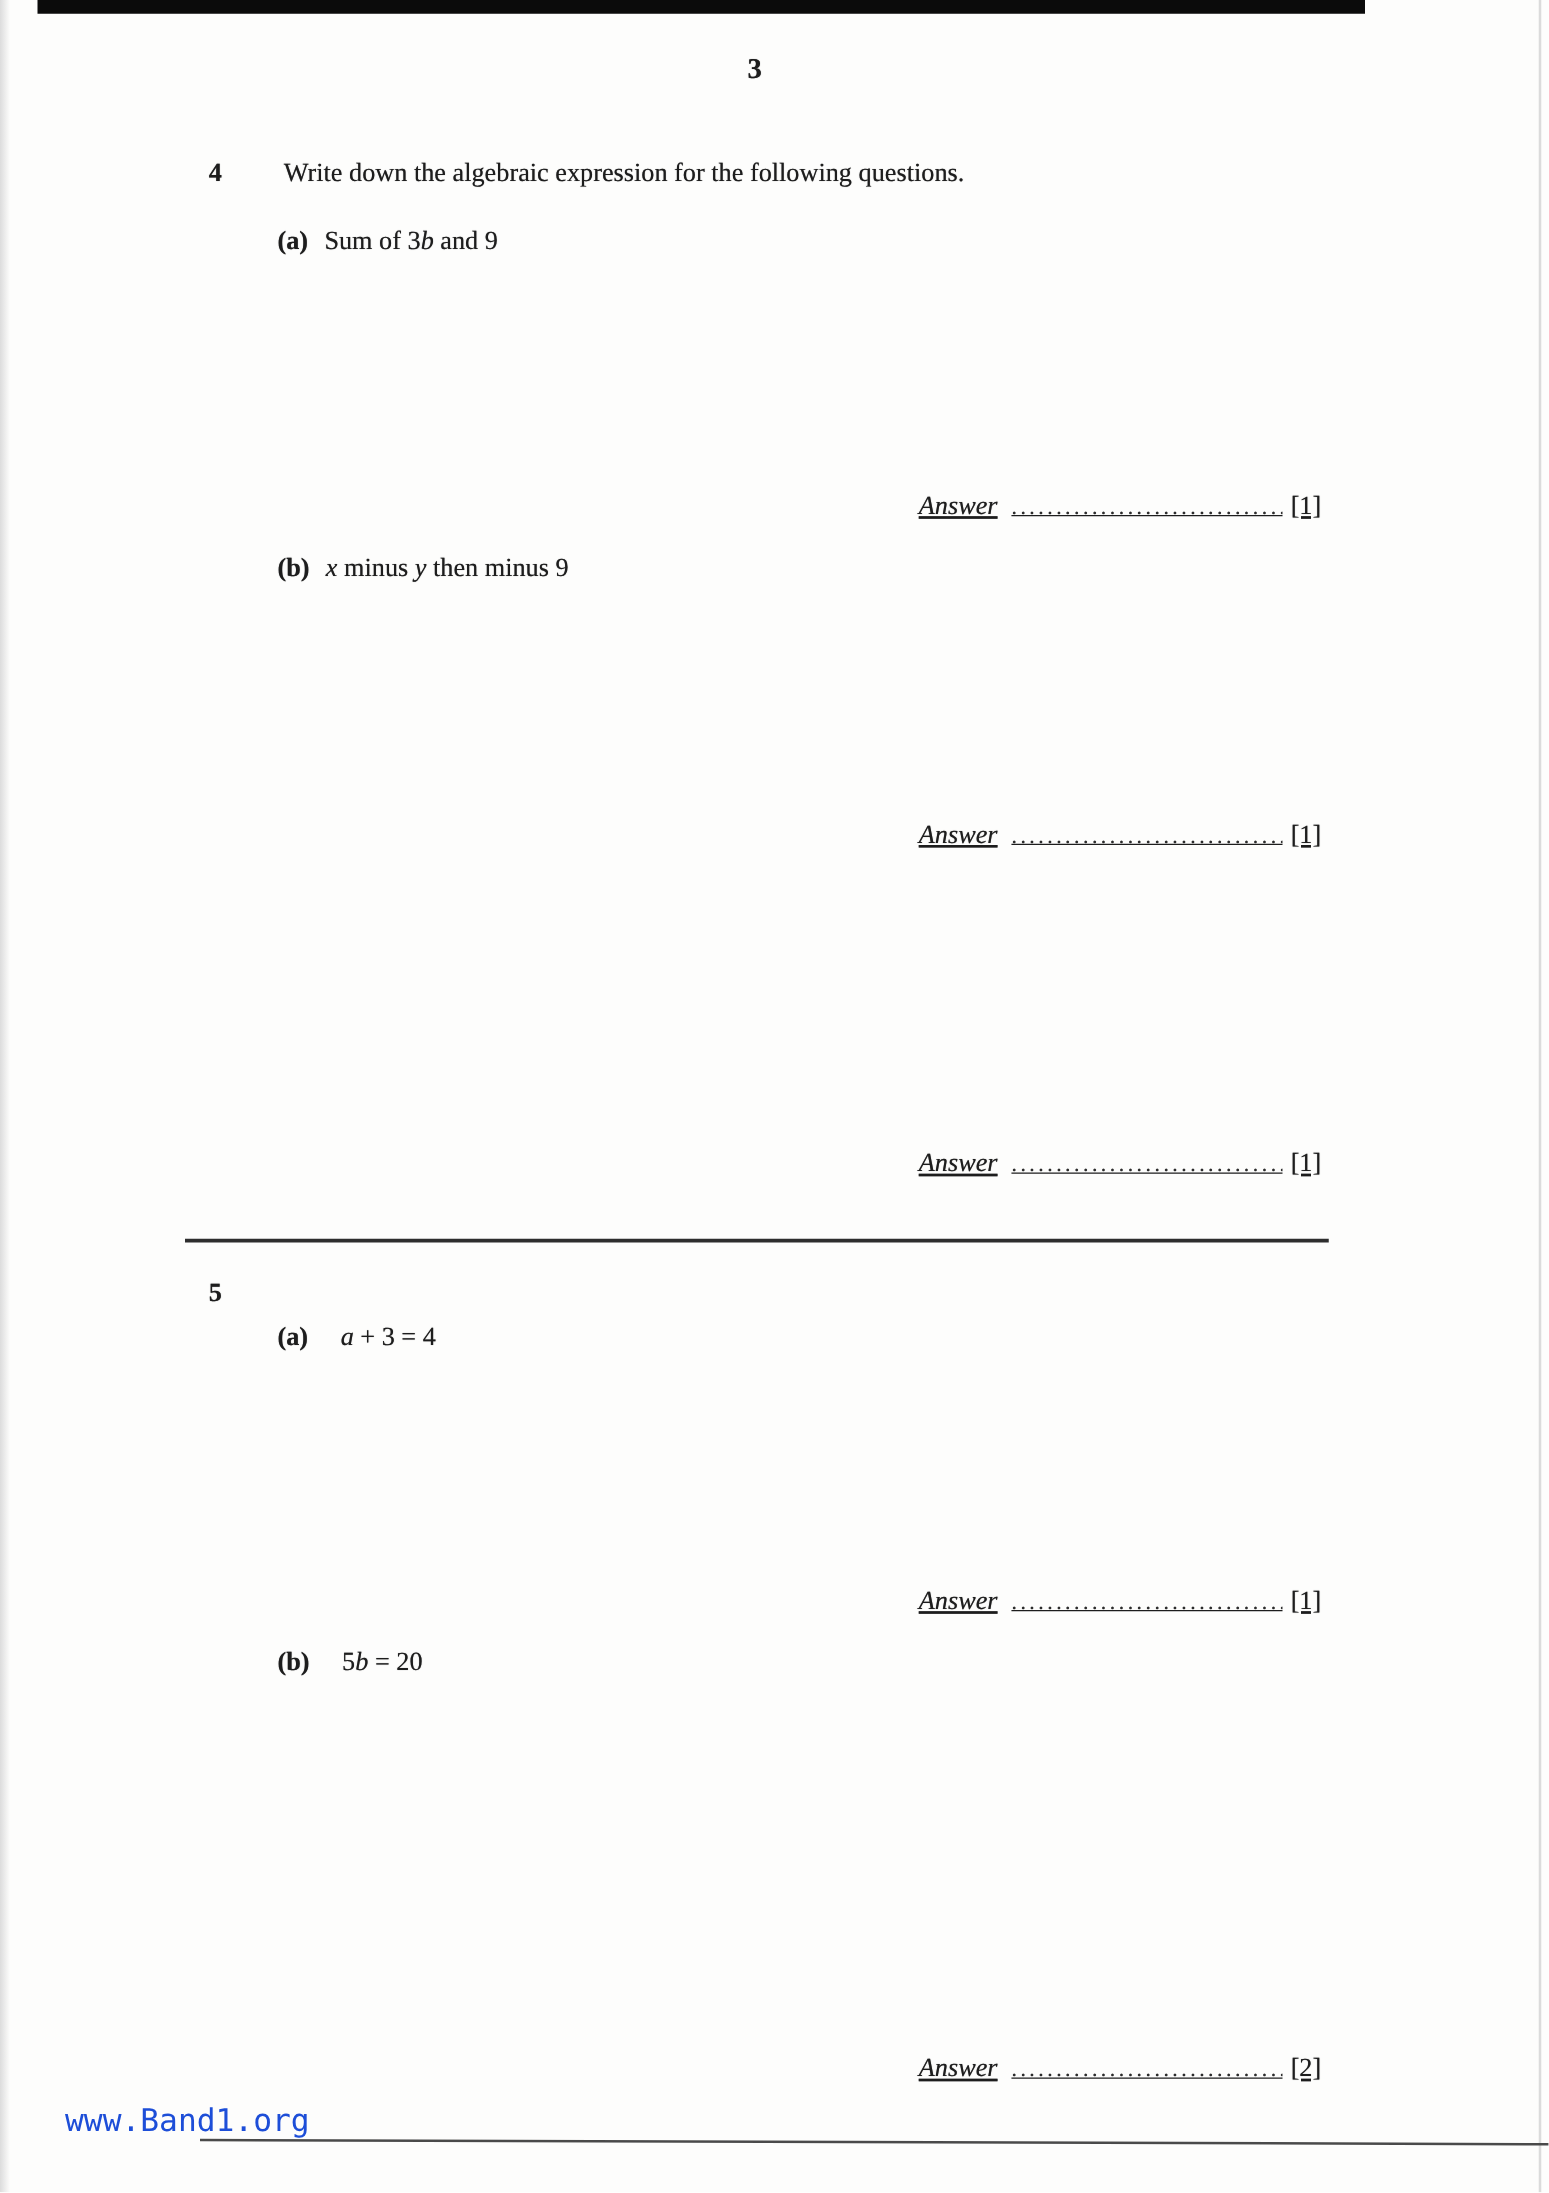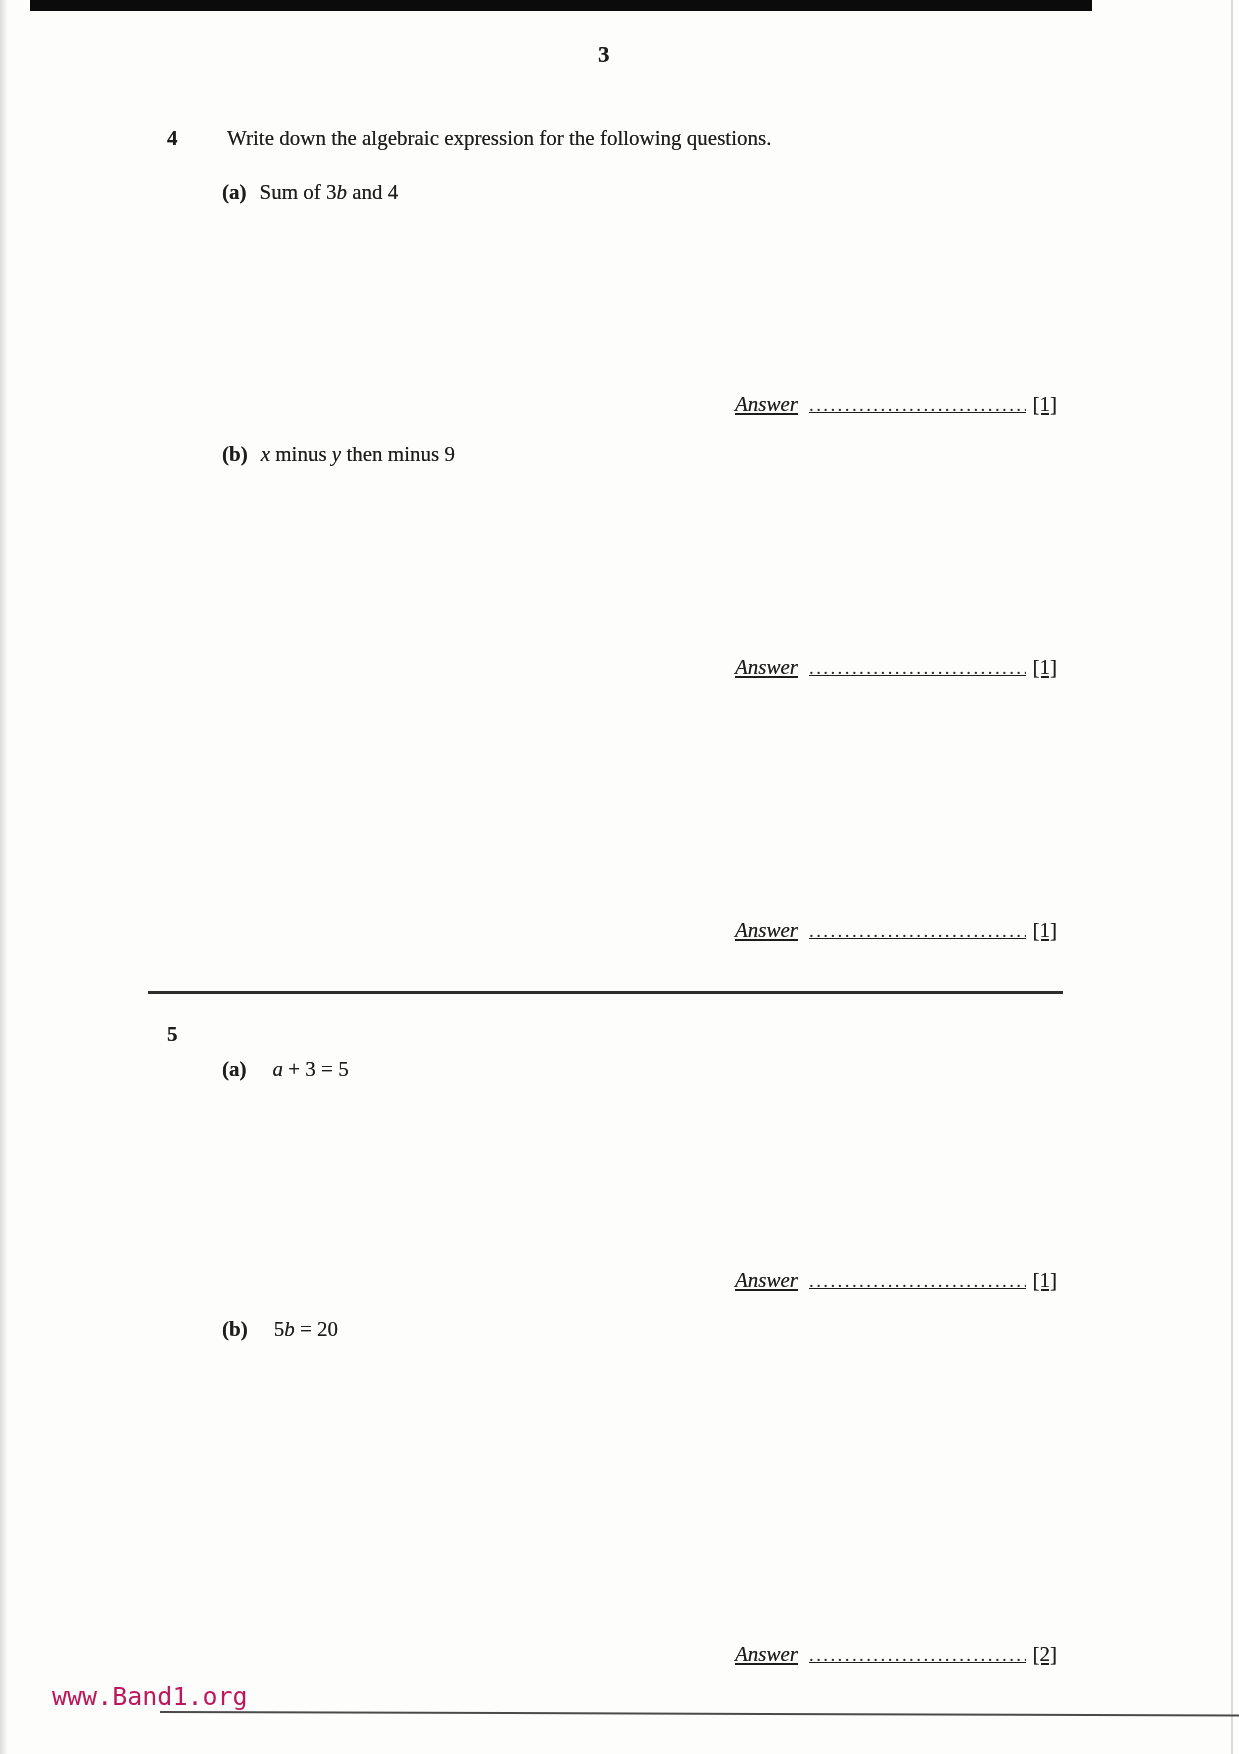--- a/index.html
+++ b/index.html
@@ -58,21 +58,21 @@
     font-size: 19px; letter-spacing: 2.4px; color: #2b2b2b;
   }
   .answer-marks { flex: 0 0 auto; }
   .divider {
     position: absolute; left: 148px; top: 991px; width: 915px; height: 3px;
     background: #2e2e2e;
   }
   .footer-url {
     position: absolute; left: 52px; top: 1682px;
     font-family: "DejaVu Sans Mono", monospace;
-    font-size: 25px; color: #be185d;
+    font-size: 25px; color: #1d4ed8;
   }
   .footer-line {
     position: absolute; left: 160px; top: 1711px; width: 1079px; height: 2px;
     background: #4a4a4a;
     transform: rotate(0.18deg); transform-origin: left center;
   }
 </style>
 </head>
 <body>
 
@@ -81,21 +81,21 @@
   <div class="scan-top-bar"></div>
   <div class="scan-edge-left"></div>
   <div class="scan-edge-right"></div>
 
   <div class="page-num txt">3</div>
 
   <div class="q-number txt" style="top:126px">4</div>
   <div class="q-prompt txt" style="top:126px">Write down the algebraic expression for the following questions.</div>
 
   <div class="part-row txt" style="top:180px">
-    <span class="part-label">(a)</span><span><span>Sum of 3</span><span class="it">b</span><span> and 4</span></span>
+    <span class="part-label">(a)</span><span><span>Sum of 3</span><span class="it">b</span><span> and 9</span></span>
   </div>
 
   <div class="answer-row" style="top:392px">
     <span class="answer-label txt">Answer</span>
     <span class="answer-dots">............................................</span>
     <span class="answer-marks txt">[1]</span>
   </div>
 
   <div class="part-row txt" style="top:442px">
     <span class="part-label">(b)</span><span><span class="it">x</span><span> minus </span><span class="it">y</span><span> then minus 9</span></span>
@@ -112,21 +112,21 @@
     <span class="answer-label txt">Answer</span>
     <span class="answer-dots">............................................</span>
     <span class="answer-marks txt">[1]</span>
   </div>
 
   <div class="divider"></div>
 
   <div class="q-number txt" style="top:1022px">5</div>
 
   <div class="part-row txt" style="top:1057px">
-    <span class="part-label wide">(a)</span><span><span class="it">a</span><span> + 3 = 5</span></span>
+    <span class="part-label wide">(a)</span><span><span class="it">a</span><span> + 3 = 4</span></span>
   </div>
 
   <div class="answer-row" style="top:1268px">
     <span class="answer-label txt">Answer</span>
     <span class="answer-dots">............................................</span>
     <span class="answer-marks txt">[1]</span>
   </div>
 
   <div class="part-row txt" style="top:1317px">
     <span class="part-label wide">(b)</span><span><span>5</span><span class="it">b</span><span> = 20</span></span>

